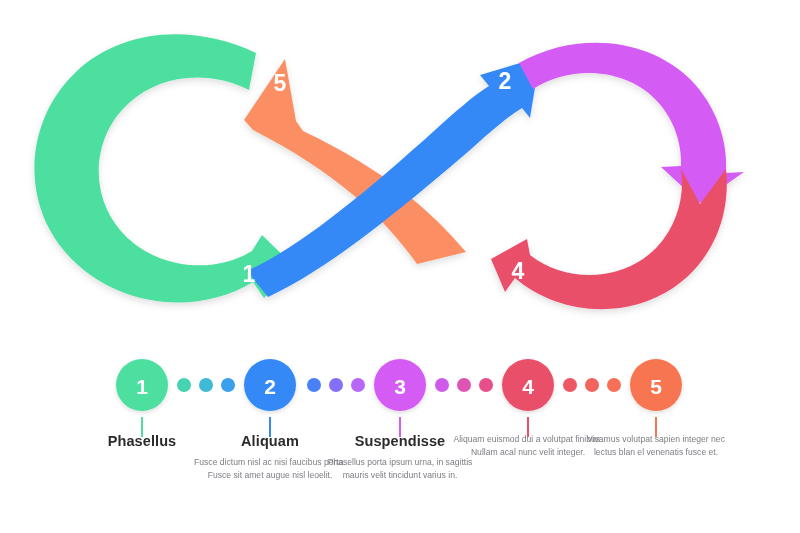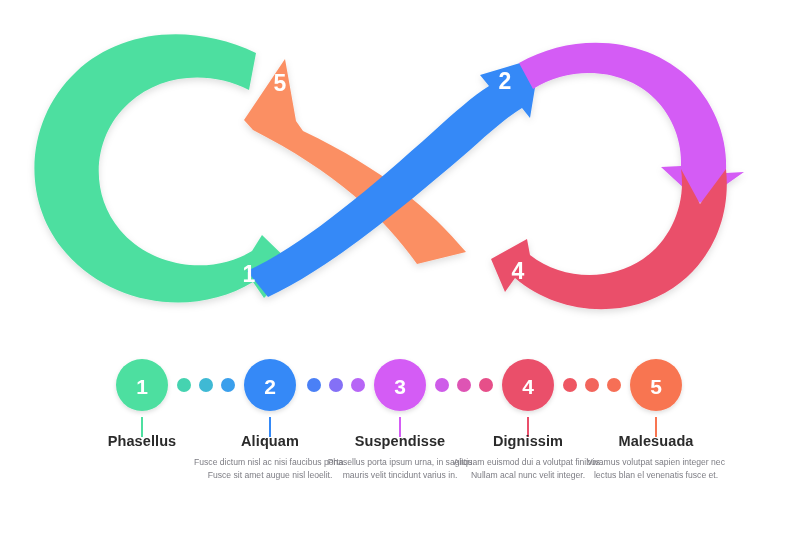--- a/index.html
+++ b/index.html
@@ -248,23 +248,21 @@
       </div>
       <div class="step-text" style="left:181px">
         <p class="step-title">Aliquam</p>
         <p class="step-desc">Fusce dictum nisl ac nisi faucibus porta. Fusce sit amet augue nisl leoelit.</p>
       </div>
       <div class="step-text" style="left:311px">
         <p class="step-title">Suspendisse</p>
         <p class="step-desc">Phasellus porta ipsum urna, in sagittis mauris velit tincidunt varius in.</p>
       </div>
       <div class="step-text" style="left:439px">
-        <p class="step-title">Dignissim</p>
         <p class="step-desc">Aliquam euismod dui a volutpat finibus. Nullam acal nunc velit integer.</p>
       </div>
       <div class="step-text" style="left:567px">
-        <p class="step-title">Malesuada</p>
         <p class="step-desc">Vivamus volutpat sapien integer nec lectus blan el venenatis fusce et.</p>
       </div>
     </div>
   </div>
 
 </div>
 
 </body></html>

